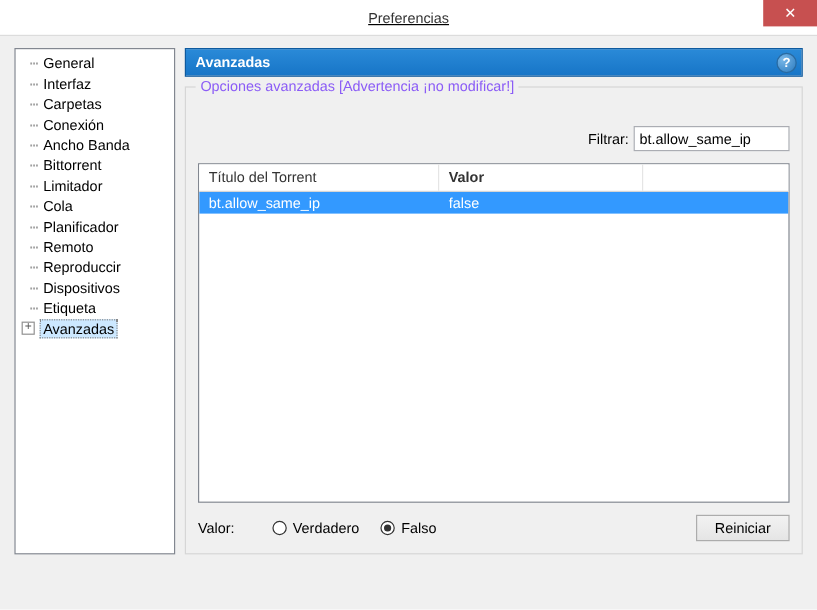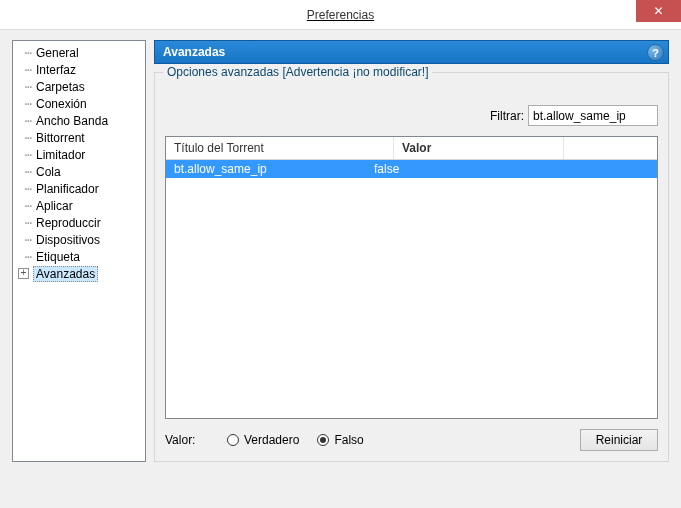--- a/index.html
+++ b/index.html
@@ -19,29 +19,29 @@
 .tree-item.selected .lbl { background: #cce8ff; border: 1px dotted #888; padding: 0 2px; }
 .tree-item .lbl { padding: 0 3px; }
 .tree-item .plus { width: 11px; height: 11px; border: 1px solid #919191; color: #595959; font-size: 10px; line-height: 8px; text-align: center; margin-left: 3px; margin-right: 4px; background: #fff; }
 
 .main { flex: 1; display: flex; flex-direction: column; gap: 8px; }
 
 .header-bar { background: #1979ca; background: linear-gradient(#2a8ad8, #1775c7); color: #fff; height: 24px; display: flex; align-items: center; padding: 0 8px; font-weight: bold; position: relative; border: 1px solid #0f5a9e; }
 .help-icon { position: absolute; right: 4px; top: 3px; width: 17px; height: 17px; border-radius: 50%; background: radial-gradient(circle at 30% 30%, #7ab8e8, #2a7abf); border: 1px solid #2a6aa0; color: #fff; font-size: 11px; display: flex; align-items: center; justify-content: center; cursor: pointer; font-weight: bold; }
 
 .groupbox { flex: 1; border: 1px solid #d6d6d6; position: relative; padding: 14px 10px 10px 10px; display: flex; flex-direction: column; }
-.groupbox > .legend { position: absolute; top: -8px; left: 8px; background: #f0f0f0; padding: 0 4px; color: #0c4a6e; text-align: center; }
+.groupbox > .legend { position: absolute; top: -8px; left: 8px; background: #f0f0f0; padding: 0 4px; color: #8b5cf6; text-align: center; }
 
 .filter-row { display: flex; justify-content: flex-end; align-items: center; gap: 4px; margin-bottom: 10px; margin-top: 18px; }
 .filter-row input { width: 130px; height: 21px; border: 1px solid #abadb3; padding: 0 4px; background: #fff; }
 
 .table { flex: 1; border: 1px solid #828790; background: #fff; display: flex; flex-direction: column; }
 .thead { display: flex; background: #fff; border-bottom: 1px solid #d6d6d6; }
 .th { padding: 4px 8px; color: #333; border-right: 1px solid #e5e5e5; font-weight: normal; }
-.th.c1 { width: 228px; }
+.th.c1 { width: 200px; }
 .th.c2 { width: 170px; font-weight: bold; }
 .th.c3 { flex: 1; border-right: none; }
 .tbody { flex: 1; overflow: auto; }
 .tr { display: flex; height: 18px; align-items: center; cursor: pointer; }
 .tr.selected { background: #3399ff; color: #fff; }
 .td { padding: 0 8px; }
 .td.c1 { width: 200px; }
 .td.c2 { width: 170px; }
 
 .value-row { display: flex; align-items: center; gap: 18px; margin-top: 10px; }
@@ -99,21 +99,21 @@
       <div class="tree-item">
           <span class="dots">⋯</span>
           <span class="lbl">Cola</span>
         </div>
       <div class="tree-item">
           <span class="dots">⋯</span>
           <span class="lbl">Planificador</span>
         </div>
       <div class="tree-item">
           <span class="dots">⋯</span>
-          <span class="lbl">Aplicar</span>
+          <span class="lbl">Remoto</span>
         </div>
       <div class="tree-item">
           <span class="dots">⋯</span>
           <span class="lbl">Reproduccir</span>
         </div>
       <div class="tree-item">
           <span class="dots">⋯</span>
           <span class="lbl">Dispositivos</span>
         </div>
       <div class="tree-item">

